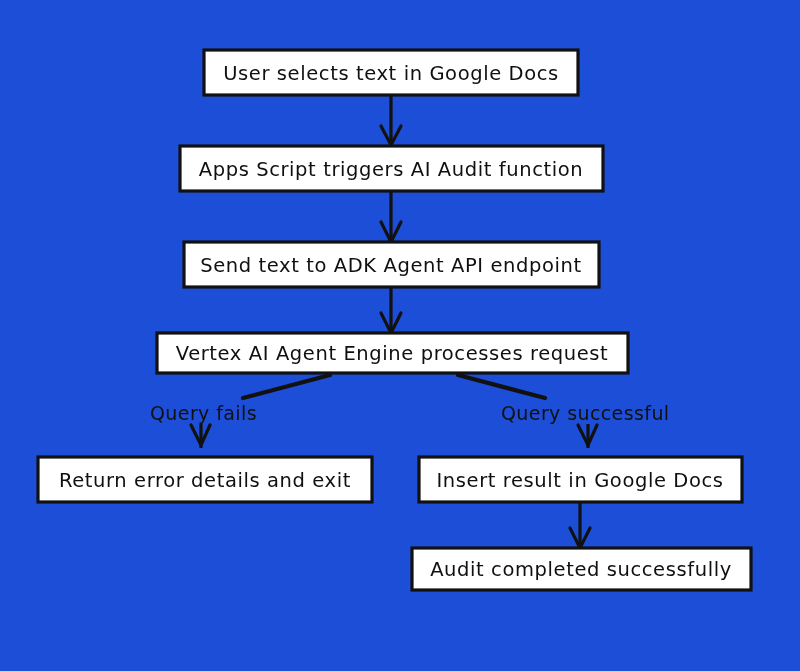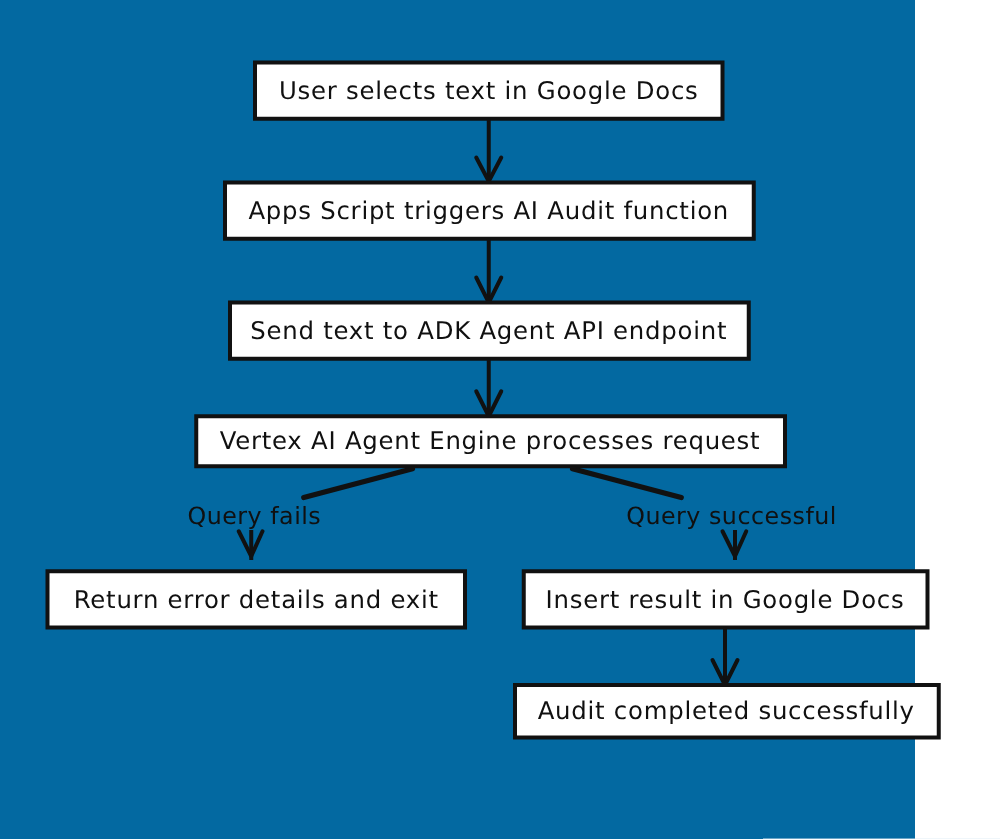--- a/index.html
+++ b/index.html
@@ -9,23 +9,23 @@
     background: #ffffff;
   }
   body {
     width: 800px;
     height: 671px;
     overflow: hidden;
     font-family: "DejaVu Sans", sans-serif;
   }
   #flowchart-canvas {
     position: relative;
-    width: 732px;
+    width: 800px;
     height: 671px;
-    background: #0369a1;
+    background: #1d4ed8;
   }
   svg#flow-svg {
     position: absolute;
     top: 0;
     left: 0;
     width: 800px;
     height: 671px;
     display: block;
   }
   .node-rect {

